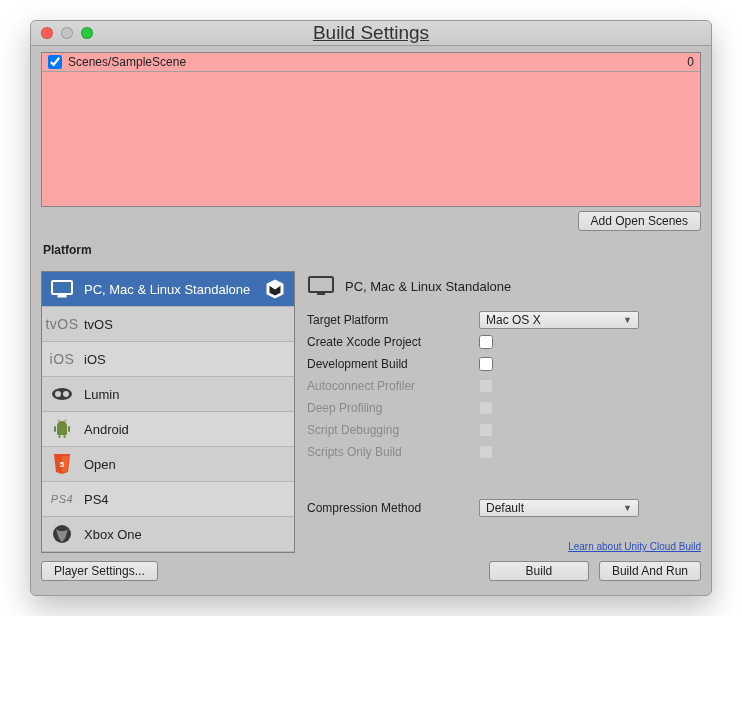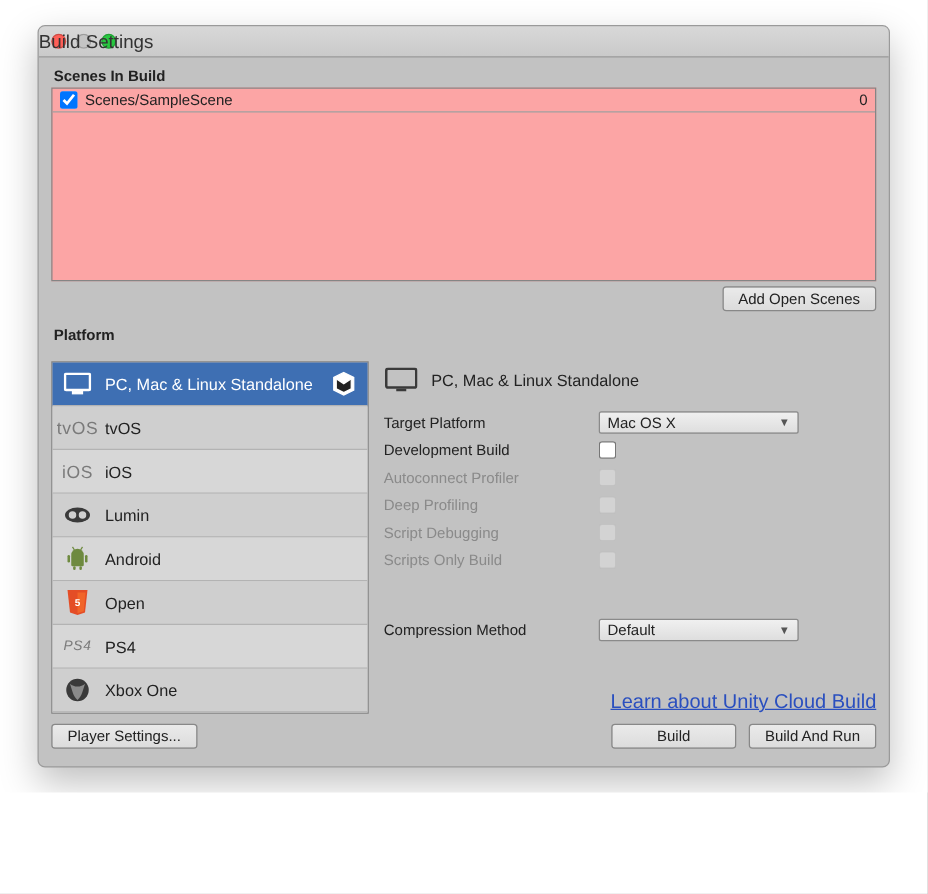--- a/index.html
+++ b/index.html
@@ -35,22 +35,23 @@
   }
   .light {
     width: 12px; height: 12px; border-radius: 50%;
     box-shadow: inset 0 0 0 1px rgba(0,0,0,0.2);
   }
   .light.red { background:#ff5f57; }
   .light.yellow { background:#c4c4c4; }
   .light.green { background:#28c840; }
   .title {
     position:absolute; left:0; width:100%;
-    font-size:15px; color:#333;
+    text-align:center; font-size:19px; color:#333;
     pointer-events:none;
+    text-decoration:underline;
   }
   .content {
     padding: 6px 10px 14px 10px;
   }
   .section-label {
     font-weight:600;
     font-size:12px;
     margin: 2px 0 2px 2px;
   }
   .scenes-box {
@@ -198,21 +199,21 @@
   .spacer-row { height:30px; }
 
   .cloud-link {
     margin-top:auto;
     text-align:right;
     padding-top:16px;
   }
   .cloud-link a {
     color:#2a4fbf;
     text-decoration:underline;
-    font-size:16px;
+    font-size:10px;
     cursor:pointer;
   }
 
   .bottom-bar {
     display:flex;
     align-items:center;
     margin-top:8px;
     gap:10px;
   }
   .bottom-bar .spacer { flex:1; }
@@ -226,21 +227,20 @@
     <div class="traffic-lights">
       <div class="light red"></div>
       <div class="light yellow"></div>
       <div class="light green"></div>
     </div>
     <div class="title">Build Settings</div>
   </div>
 
   <div class="content">
 
-    <div class="section-label">Scenes In Build</div>
     <div class="scenes-box">
       <div class="scene-row">
         <input type="checkbox" checked="" style="">
         <span class="scene-name">Scenes/SampleScene</span>
         <span class="scene-index">0</span>
       </div>
     </div>
     <div class="below-scenes">
       <button class="btn">Add Open Scenes</button>
     </div>
@@ -349,20 +349,26 @@
           <div class="setting-row">
             <span class="setting-label">Target Platform</span>
             <span class="setting-control">
               <span class="dropdown">
                 <span class="dd-label">Mac OS X</span>
                 <span class="dd-arrow">▼</span>
               </span>
             </span>
           </div>
           <div class="setting-row">
+            <span class="setting-label">Create Xcode Project</span>
+            <span class="setting-control">
+                <input type="checkbox" style="">
+              </span>
+          </div>
+          <div class="setting-row">
             <span class="setting-label">Development Build</span>
             <span class="setting-control">
                 <input type="checkbox" style="">
               </span>
           </div>
           <div class="setting-row">
             <span class="setting-label disabled">Autoconnect Profiler</span>
             <span class="setting-control">
                 <input type="checkbox" class="disabled" disabled="" style="">
               </span>

